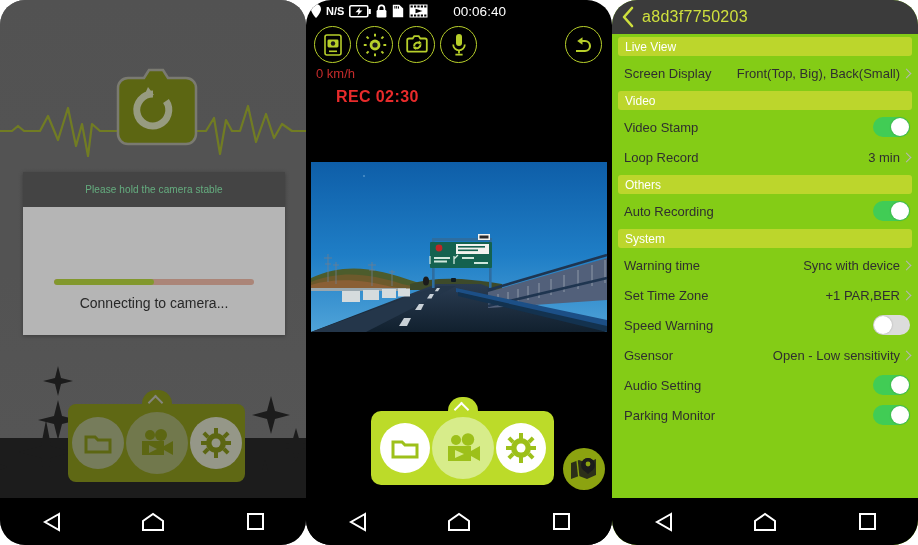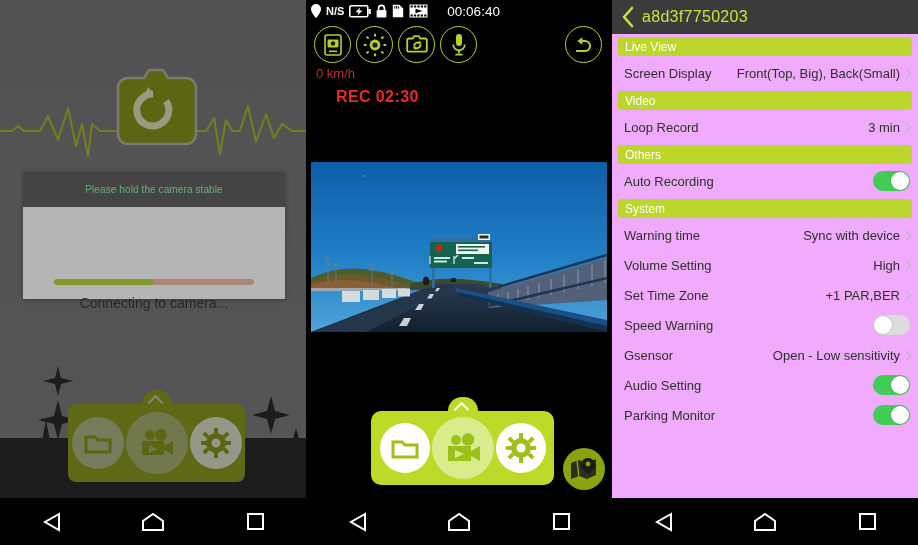--- a/index.html
+++ b/index.html
@@ -4,21 +4,21 @@
 <style>
   * { box-sizing: border-box; margin: 0; padding: 0; }
   html, body {
     width: 918px; height: 545px;
     background: #ffffff;
     font-family: "Liberation Sans", sans-serif;
     overflow: hidden;
   }
   .stage { position: relative; width: 918px; height: 545px; display: flex; }
 
-  .panel { position: relative; width: 306px; height: 545px; overflow: hidden; }
+  .panel { position: relative; width: 306px; height: 545px; overflow: hidden; border-radius: 25px; }
 
   
   .navbar {
     position: absolute; left: 0; bottom: 0; width: 100%; height: 47px;
     background: #000; display: flex; align-items: center; justify-content: space-around;
   }
   .navbar .nv { width: 46px; height: 36px; display: flex; align-items: center; justify-content: center; }
   .nv-recent-sq { width: 17px; height: 17px; border: 2px solid #fff; }
 
   
@@ -55,40 +55,40 @@
   .tb-btn svg { display:block; }
 
   .dialog {
     position: absolute; left: 23px; top: 172px; width: 262px;
     box-shadow: 0 1px 4px rgba(0,0,0,.35);
   }
   .dialog-title {
     height: 35px; background: #575757; color: #86efac; font-size: 10px;
     display: flex; align-items: center; justify-content: center; letter-spacing:.1px;
   }
-  .dialog-body { background: #fff; height: 92px; position: relative; }
+  .dialog-body { background: #fff; height: 128px; position: relative; }
   .progress-track {
     position: absolute; left: 31px; top: 72px; width: 200px; height: 6px;
     background: #f0b8a4; border-radius: 3px; overflow: hidden;
   }
   .progress-fill { height: 100%; background: #b4d435; border-radius: 3px; }
   .progress-label {
     position: absolute; left: 0; right: 0; top: 88px; text-align: center;
     font-size: 14px; color: #2c2c2c;
   }
   .p1-scrim { position: absolute; inset: 0 0 47px 0; background: rgba(30,30,30,.33); pointer-events:none; }
 
   
   .p2 { background: #000; }
   .statusbar {
     position: absolute; left: 0; top: 0; width: 100%; height: 22px;
     display: flex; align-items: center; gap: 5px; padding-left: 5px; color: #fff;
   }
   .statusbar .sb-txt { font-size: 11px; font-weight: bold; }
-  .statusbar .sb-clock { font-size: 13.5px; margin-left: 14px; }
+  .statusbar .sb-clock { font-size: 13.5px; margin-left: 20px; }
   .statusbar svg { display:block; }
 
   .p2-toolbar { position: absolute; left: 8px; top: 26px; display: flex; gap: 5px; }
   .ico-circ {
     width: 37px; height: 37px; border-radius: 50%;
     border: 1.6px solid #b7cf2a; display: flex; align-items: center; justify-content: center;
   }
   .ico-circ svg { display: block; }
   .p2-return { position: absolute; right: 10px; top: 26px; }
   .speed { position: absolute; left: 10px; top: 66px; font-size: 13px; color: #c42b2b; }
@@ -105,21 +105,21 @@
   }
   .p2-bottom-toolbar .caret:after {
     content: ""; position: absolute; left: 8px; top: 7px; width: 9px; height: 9px;
     border-left: 2px solid #fff; border-top: 2px solid #fff; transform: rotate(45deg);
   }
   .p2-tb-btn { width: 50px; height: 50px; border-radius: 50%; background: #fff; display:flex; align-items:center; justify-content:center; }
   .p2-tb-btn.big { width: 62px; height: 62px; background: #d7ec8a; }
   .gpsbtn { position: absolute; right: 7px; bottom: 55px; width: 42px; height: 42px; border-radius: 50%; background: #8ca310; display:flex;align-items:center;justify-content:center;}
 
   
-  .p3 { background: #f0abfc; text-decoration: underline; }
+  .p3 { background: #84cc16; text-decoration: underline; }
   .p3-header {
     position: absolute; left: 0; top: 0; width: 100%; height: 34px; background: #3b3b3b;
     display: flex; align-items: center; padding-left: 9px; gap: 8px;
   }
   .p3-title { color: #cfe03d; font-size: 16px; letter-spacing:.3px; }
   .p3-list { position: absolute; left: 0; top: 34px; right: 0; bottom: 47px; overflow: hidden; }
   .sec-head {
     margin: 3px 6px 2px 6px; height: 19px; background: #bcd62c; border-radius: 3px;
     color: #fff; font-size: 12px; display: flex; align-items: center; padding-left: 7px;
   }
@@ -509,47 +509,48 @@
         <div class="sec-head">Live View</div>
         <div class="row">
           <div class="row-label">Screen Display</div>
           <div class="row-right">
             <div class="row-value">Front(Top, Big), Back(Small)</div>
             <div class="chev"></div>
           </div>
         </div>
         <div class="sec-head">Video</div>
         <div class="row">
-          <div class="row-label">Loop Record</div>
-          <div class="row-right">
-            <div class="row-value">3 min</div>
-            <div class="chev"></div>
-          </div>
-        </div>
-        <div class="sec-head">Others</div>
-        <div class="row">
-          <div class="row-label">Auto Recording</div>
+          <div class="row-label">Video Stamp</div>
           <div class="row-right">
             <div class="toggle on">
               <div class="knob"></div>
             </div>
           </div>
         </div>
+        <div class="row">
+          <div class="row-label">Loop Record</div>
+          <div class="row-right">
+            <div class="row-value">3 min</div>
+            <div class="chev"></div>
+          </div>
+        </div>
+        <div class="sec-head">Others</div>
+        <div class="row">
+          <div class="row-label">Auto Recording</div>
+          <div class="row-right">
+            <div class="toggle on">
+              <div class="knob"></div>
+            </div>
+          </div>
+        </div>
         <div class="sec-head">System</div>
         <div class="row">
           <div class="row-label">Warning time</div>
           <div class="row-right">
             <div class="row-value">Sync with device</div>
-            <div class="chev"></div>
-          </div>
-        </div>
-        <div class="row">
-          <div class="row-label">Volume Setting</div>
-          <div class="row-right">
-            <div class="row-value">High</div>
             <div class="chev"></div>
           </div>
         </div>
         <div class="row">
           <div class="row-label">Set Time Zone</div>
           <div class="row-right">
             <div class="row-value">+1 PAR,BER</div>
             <div class="chev"></div>
           </div>
         </div>

